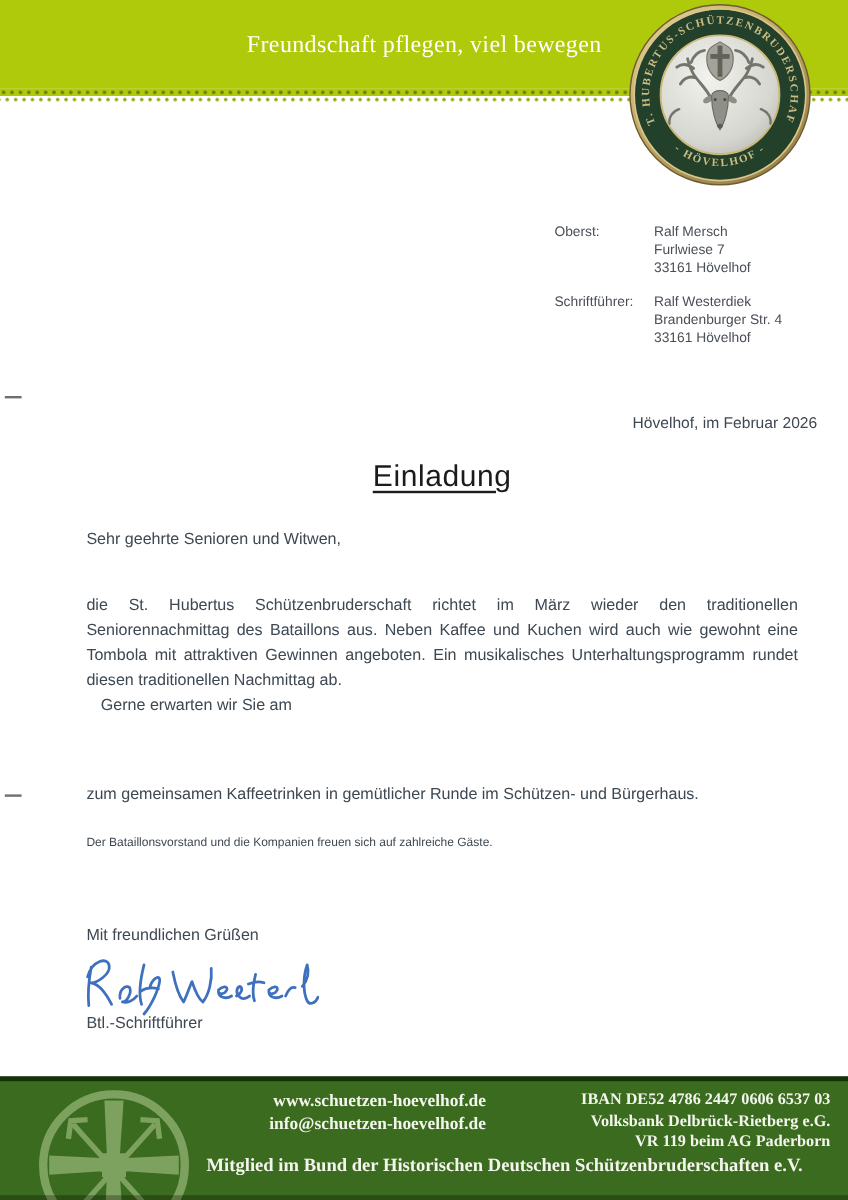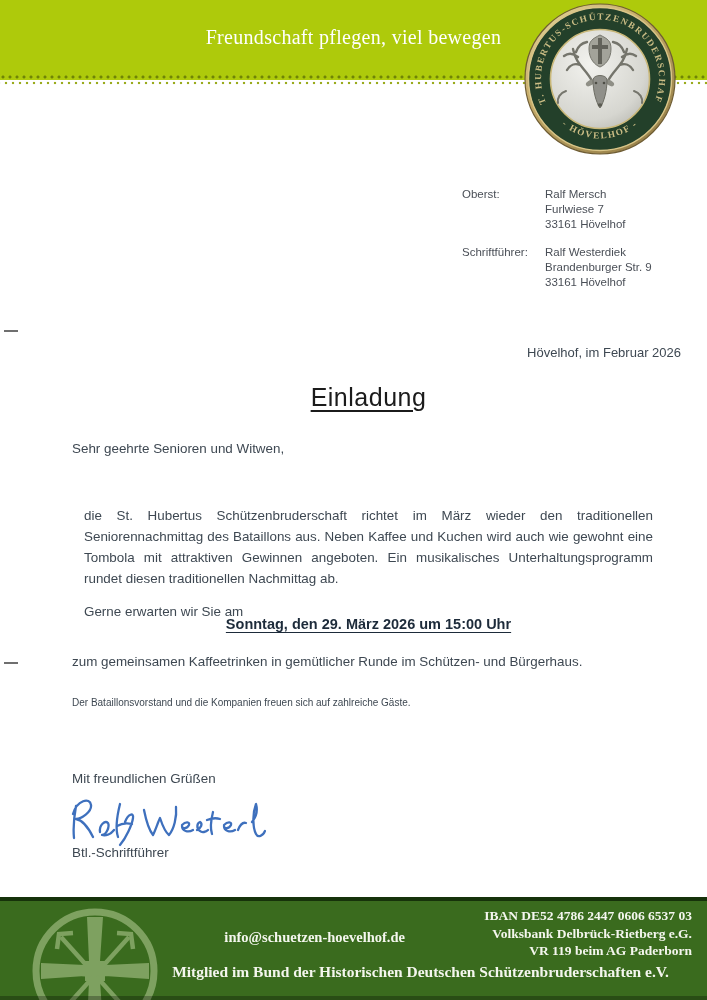--- a/index.html
+++ b/index.html
@@ -40,21 +40,21 @@
   .fold-1{top:330px;} .fold-2{top:662px;}
   
   .dateline{position:absolute;right:26px;top:345px;font-size:13px;}
   .title{
     position:absolute;left:72px;top:383px;width:593px;text-align:center;
     font-size:25px;font-weight:normal;color:#1b1b1b;text-decoration:underline;
     text-underline-offset:4px;letter-spacing:.5px;
   }
   .salutation{position:absolute;left:72px;top:441px;font-size:13.4px;}
   .body-text{position:absolute;left:72px;top:493px;width:593px;font-size:13.4px;line-height:21px;}
-  .body-text p{margin:12px;text-align:justify;}
+  .body-text p{margin:0;text-align:justify;}
   .lead-in{margin-top:0;margin-left:12px;}
   .event-line{
     position:absolute;left:72px;top:616px;width:593px;text-align:center;
     font-size:14.5px;font-weight:bold;color:#1d2b3a;text-decoration:underline;
     text-underline-offset:3px;
   }
   .after-1{position:absolute;left:72px;top:654px;font-size:13.4px;}
   .after-2{position:absolute;left:72px;top:697px;font-size:10px;}
   .closing{position:absolute;left:72px;top:771px;font-size:13.4px;}
   .signature{position:absolute;left:66px;top:792px;width:200px;height:56px;}
@@ -135,39 +135,38 @@
       <span class="details">
         <span>Ralf Mersch</span><br>
         <span>Furlwiese 7</span><br>
         <span>33161 Hövelhof</span>
       </span>
     </div>
     <div class="contact">
       <span class="role">Schriftführer:</span>
       <span class="details">
         <span>Ralf Westerdiek</span><br>
-        <span>Brandenburger Str. 9</span><br>
+        <span>Brandenburger Str. 4</span><br>
         <span>33161 Hövelhof</span>
       </span>
     </div>
   </div>
 
   <div class="fold-mark fold-1"></div>
   <div class="fold-mark fold-2"></div>
 
   <div class="dateline">Hövelhof, im Februar 2026</div>
   <div class="title">Einladung</div>
   <div class="salutation">Sehr geehrte Senioren und Witwen,</div>
 
   <div class="body-text">
     <p>die St. Hubertus Schützenbruderschaft richtet im März wieder den traditionellen Seniorennachmittag des Bataillons aus. Neben Kaffee und Kuchen wird auch wie gewohnt eine Tombola mit attraktiven Gewinnen angeboten. Ein musikalisches Unterhaltungsprogramm rundet diesen traditionellen Nachmittag ab.</p>
     <div class="lead-in">Gerne erwarten wir Sie am</div>
   </div>
 
-  <div class="event-line">Sonntag, den 29. März 2026 um 15:00 Uhr</div>
   <div class="after-1">zum gemeinsamen Kaffeetrinken in gemütlicher Runde im Schützen- und Bürgerhaus.</div>
   <div class="after-2">Der Bataillonsvorstand und die Kompanien freuen sich auf zahlreiche Gäste.</div>
 
   <div class="closing">Mit freundlichen Grüßen</div>
 
   <div class="signature" aria-label="Ralf Westerdiek">
     <svg width="200" height="56" viewBox="0 0 200 56" fill="none" stroke="#2e64b8" stroke-width="2.3" stroke-linecap="round" stroke-linejoin="round" opacity="0.92">
       <path d="M10 14 C8 25 7 36 8 46 M7 22 C11 8 24 5 25 13 C26 20 15 27 10 27 C16 28 22 35 27 45"></path>
       <path d="M34 40 C33 33 39 28 42 31 C44 35 40 43 36 43 C40 44 45 42 48 38"></path>
       <path d="M54 12 C51 24 49 36 52 45"></path>
@@ -202,21 +201,21 @@
 
           <g stroke-width="4.5">
             <path d="M32 112 L102 34"></path>
             <path d="M90 30 L104 31 L106 46" fill="none"></path>
             <path d="M40 112 L32 104 M36 118 L26 108" stroke-width="3.5"></path>
           </g>
         </g>
       </svg>
     </div>
     <div class="footer-links">
-      <br>
+      <a href="#">www.schuetzen-hoevelhof.de</a><br>
       <a href="#">info@schuetzen-hoevelhof.de</a>
     </div>
     <div class="footer-bank">
       <span>IBAN DE52 4786 2447 0606 6537 03</span><br>
       <span>Volksbank Delbrück-Rietberg e.G.</span><br>
       <span>VR 119 beim AG Paderborn</span>
     </div>
     <div class="footer-membership">Mitglied im Bund der Historischen Deutschen Schützenbruderschaften e.V.</div>
   </div>
 

